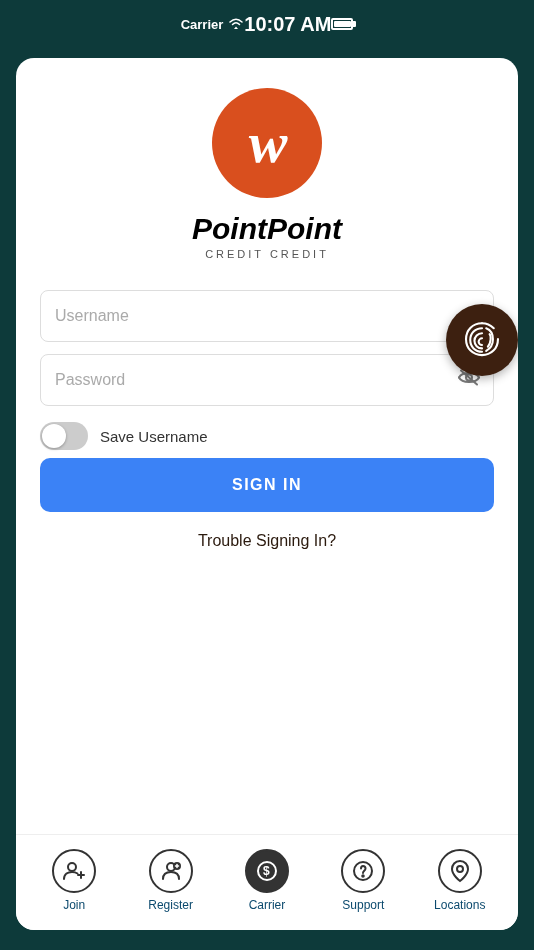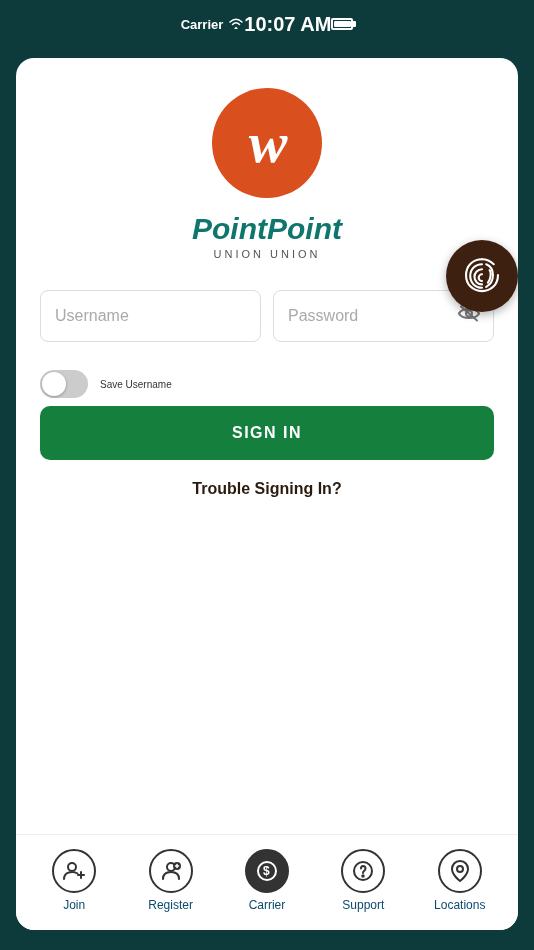--- a/index.html
+++ b/index.html
@@ -100,38 +100,38 @@
       font-family: 'Georgia', serif;
     }
     .brand-name {
       font-size: 30px;
       font-weight: 400;
       color: #2b1a0e;
       letter-spacing: 0;
       margin-bottom: 2px;
     }
     .brand-name span {
-      color: #0f766e;
+      color: #000000;
       font-weight: 700;
       font-style: italic;
     }
     .brand-subtitle {
       font-size: 11px;
       letter-spacing: 3px;
       color: #555;
       font-weight: 500;
     }
 
     
     .form-container {
       width: 100%;
       display: flex;
-      flex-direction: row;
+      flex-direction: column;
       gap: 12px;
-      margin-bottom: 28px;
+      margin-bottom: 16px;
       position: relative;
     }
     .input-wrapper {
       position: relative;
       width: 100%;
     }
     .text-input {
       width: 100%;
       padding: 16px 14px;
       border: 1.5px solid #ddd;
@@ -199,43 +199,43 @@
       height: 24px;
       background: white;
       border-radius: 50%;
       position: absolute;
       top: 2px;
       left: 2px;
       box-shadow: 0 1px 3px rgba(0,0,0,0.3);
       transition: left 0.2s;
     }
     .toggle-label {
-      font-size: 10px;
+      font-size: 15px;
       color: #333;
     }
 
     
     .signin-btn {
       width: 100%;
       padding: 18px;
-      background: #15803d;
+      background: #3b82f6;
       border: none;
       border-radius: 10px;
       color: white;
       font-size: 16px;
       font-weight: 700;
       letter-spacing: 1.5px;
       cursor: pointer;
       margin-bottom: 20px;
     }
 
     
     .trouble-link {
       font-size: 16px;
-      font-weight: 700;
+      font-weight: 400;
       color: #2b1a0e;
       cursor: pointer;
       margin-bottom: 16px;
     }
 
     
     .bottom-nav {
       position: absolute;
       bottom: 0;
       left: 0;
@@ -297,21 +297,21 @@
 
 <div class="card">
 
   <div class="logo-container">
     <div class="logo-circle">
       <span class="logo-w">w</span>
     </div>
     <div class="brand-name">
       <span>Point</span><span>Point</span>
     </div>
-    <div class="brand-subtitle">UNION UNION</div>
+    <div class="brand-subtitle">CREDIT CREDIT</div>
   </div>
 
   <div class="form-container">
 
     <div class="input-wrapper">
       <input type="text" class="text-input" placeholder="Username" style="">
     </div>
 
     <div class="input-wrapper" style="position:relative;">
       <input type="password" class="text-input" placeholder="Password" style="">

